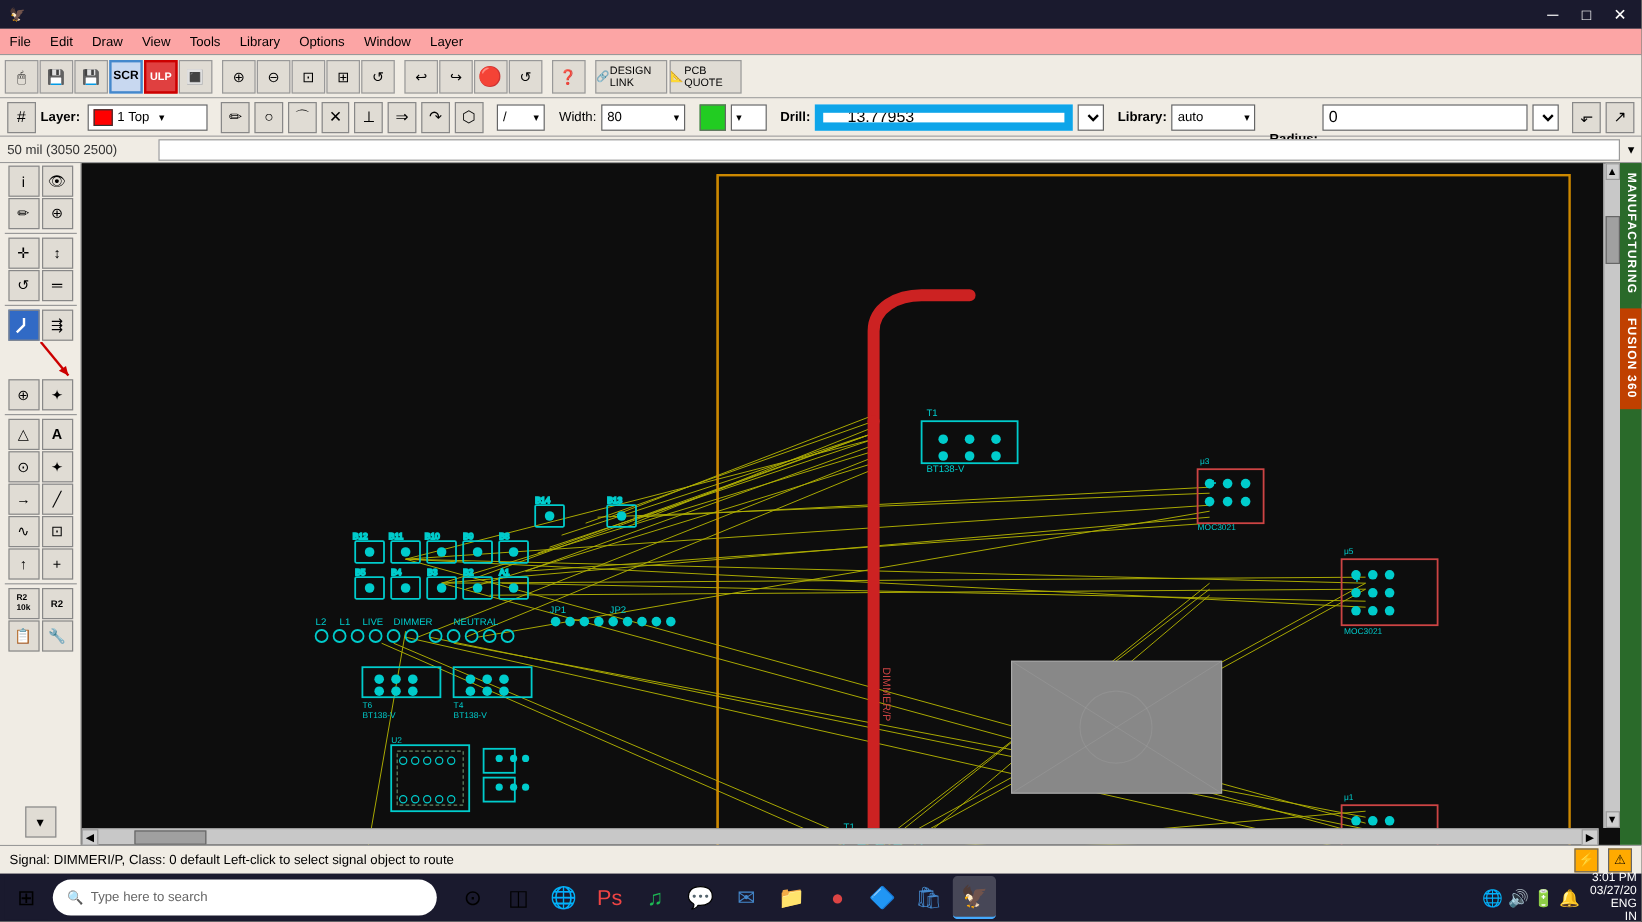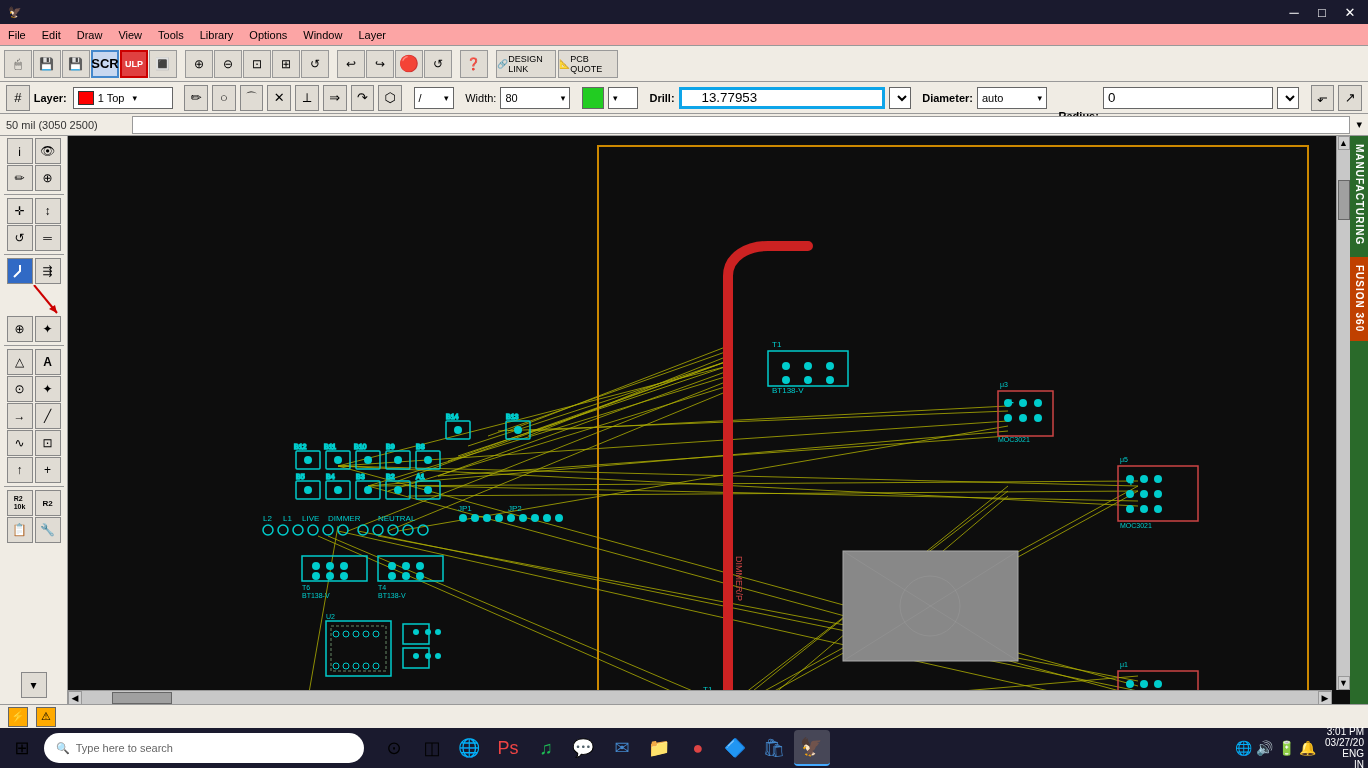--- a/index.html
+++ b/index.html
@@ -102,21 +102,21 @@
       padding: 0 4px;
       min-width: 70px;
       cursor: pointer;
       display: flex;
       align-items: center;
       justify-content: space-between;
     }
     .drill-label { font-size: 11px; font-weight: bold; }
     .drill-input {
       background: white;
-      border: 3px solid #0ea5e9;
+      border: 7px solid #0ea5e9;
       height: 22px;
       padding: 0 20px;
       min-width: 80px;
     }
     .diameter-label { font-size: 11px; font-weight: bold; }
     .radius-label { font-size: 11px; font-weight: bold; margin-top: 36px; }
     .radius-input {
       background: white;
       border: 1px solid #666;
       height: 22px;
@@ -353,21 +353,21 @@
     <div class="menu-item">Options</div>
     <div class="menu-item">Window</div>
     <div class="menu-item">Layer</div>
   </div>
 
 <div id="toolbar">
   <div class="toolbar-btn-group">
     <div class="toolbar-btn">🖱</div>
     <div class="toolbar-btn">💾</div>
     <div class="toolbar-btn">💾</div>
-    <div class="toolbar-btn" style="font-size:13px;font-weight:bold;background:#c8d8f0;border:2px solid #4488cc;">SCR</div>
+    <div class="toolbar-btn" style="font-size:10px;font-weight:bold;background:#c8d8f0;border:2px solid #4488cc;">SCR</div>
     <div class="toolbar-btn" style="font-size:9px;font-weight:bold;background:#e04040;color:white;border:2px solid #cc0000;">ULP</div>
     <div class="toolbar-btn">🔳</div>
   </div>
   <div class="toolbar-separator"></div>
   <div class="toolbar-btn-group">
     <div class="toolbar-btn">⊕</div>
     <div class="toolbar-btn">⊖</div>
     <div class="toolbar-btn">⊡</div>
     <div class="toolbar-btn">⊞</div>
     <div class="toolbar-btn">↺</div>
@@ -413,21 +413,21 @@
     <span>80</span>
   </div>
   <div class="toolbar-separator"></div>
   <div style="width:24px;height:22px;background:#22cc22;border:1px solid #666;cursor:pointer;"></div>
   <div class="width-select dropdown-arrow" style="min-width:30px;"></div>
   <div class="toolbar-separator"></div>
   <span class="drill-label">Drill:</span>
   <input class="drill-input" value="13.77953" readonly="" style="">
   <select style="height:22px;border:1px solid #666;background:white;"></select>
   <div class="toolbar-separator"></div>
-  <span class="diameter-label">Diameter:</span>
+  <span class="diameter-label">Library:</span>
   <div class="width-select dropdown-arrow">
     <span>auto</span>
   </div>
   <div class="toolbar-separator"></div>
   <span class="radius-label">Radius:</span>
   <input class="radius-input" value="0" readonly="" style="">
   <select style="height:22px;border:1px solid #666;background:white;"></select>
   <div class="toolbar-separator"></div>
   <div class="toolbar-tool-btn">⬐</div>
   <div class="toolbar-tool-btn">↗</div>
@@ -827,20 +827,21 @@
   </div>
 
   <div id="right-panel">
     <div class="right-tab">MANUFACTURING</div>
     <div class="right-tab fusion">FUSION 360</div>
   </div>
 
 </div>
 
 <div id="statusbar">
+  <span id="status-text">Signal: DIMMERI/P, Class: 0 default Left-click to select signal object to route</span>
   <span class="status-indicator">⚡</span>
   <span class="status-indicator" style="background:#ffaa00;">⚠</span>
 </div>
 
 <div id="taskbar">
   <button class="taskbar-start">⊞</button>
   <div class="taskbar-search">
     <span>🔍</span>
     <span>Type here to search</span>
   </div>

